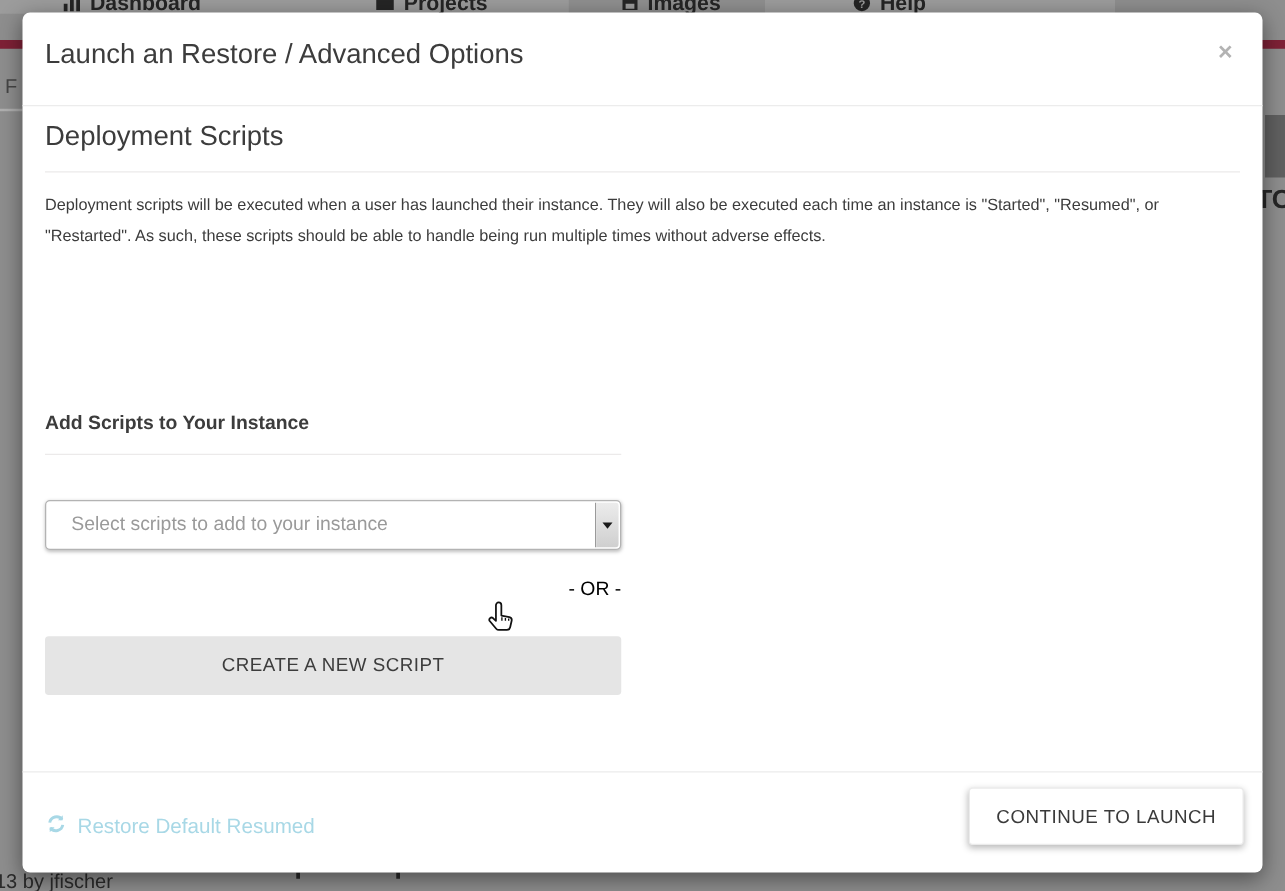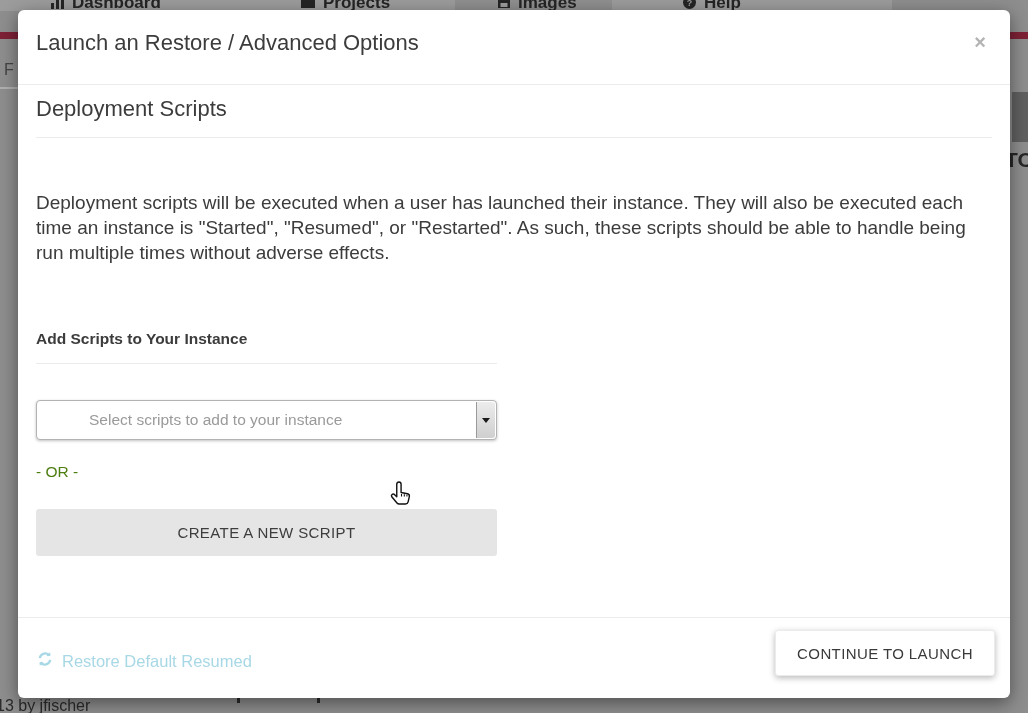--- a/index.html
+++ b/index.html
@@ -42,48 +42,48 @@
   .m-title { position:absolute; left:18px; top:20px; font-size:22px; font-weight:400; color:#3c3c3c; }
   .m-close { position:absolute; right:24px; top:22px; font-size:20px; font-weight:700; color:#b3b3b3; cursor:pointer; line-height:1; }
 
   .m-section-heading {
     position:absolute; left:18px; top:86px; width:956px;
     font-size:22px; font-weight:400; color:#3c3c3c;
     padding-bottom:15px; border-bottom:1px solid #eceaea;
   }
   .m-description {
     position:absolute; left:18px; top:141px; width:938px;
-    font-size:19px; line-height:25px; color:#3c3c3c;margin-top:39px;
+    font-size:13px; line-height:25px; color:#3c3c3c;
   }
 
   .col { position:absolute; top:272px; width:461px;margin-top:48px; }
   .col-left { left:18px; } .col-right { left:516px; }
   .col-heading {
     font-size:15.5px; font-weight:700; color:#3c3c3c;
     padding-bottom:15px; border-bottom:1px solid #eceaea;
   }
 
   .select-box {
     margin-top:36px; height:40px; width:461px;
     background:#fff; border:1px solid #b3b3b3; border-radius:4px;
     box-shadow:0 1px 3px rgba(0,0,0,0.25);
-    display:flex; align-items:center; position:relative; cursor:pointer;padding-left:32px;
+    display:flex; align-items:center; position:relative; cursor:pointer;
   }
   .select-placeholder { padding-left:20px; font-size:15.5px; color:#9a9a9a; }
   .select-arrow-box {
     position:absolute; right:1px; top:1px; bottom:1px; width:19px;
     background:linear-gradient(#ececec,#cfcfcf);
     border-left:1px solid #9a9a9a; border-radius:0 3px 3px 0;
     display:flex; align-items:center; justify-content:center;
   }
   .select-arrow-box .tri { width:0; height:0; border-left:4px solid transparent;
     border-right:4px solid transparent; border-top:5px solid #1a1a1a; }
 
-  .or-sep { margin-top:20px; height:24px; line-height:24px; text-align:left;
-    font-size:15.5px; color:#4d7c0f; }
+  .or-sep { margin-top:20px; height:24px; line-height:24px; text-align:right;
+    font-size:15.5px; color:#000000; }
 
   .create-btn {
     margin-top:25px; width:461px; height:47px;
     background:#e5e5e5; border:none; border-radius:3px;
     font-family:"Liberation Sans", sans-serif;
     font-size:15px; color:#3d3d3d; letter-spacing:0.4px; cursor:pointer;
   }
 
   .m-footer { position:absolute; left:0; right:0; top:607px; height:81px; border-top:1px solid #ececec; }
   .restore-link {

